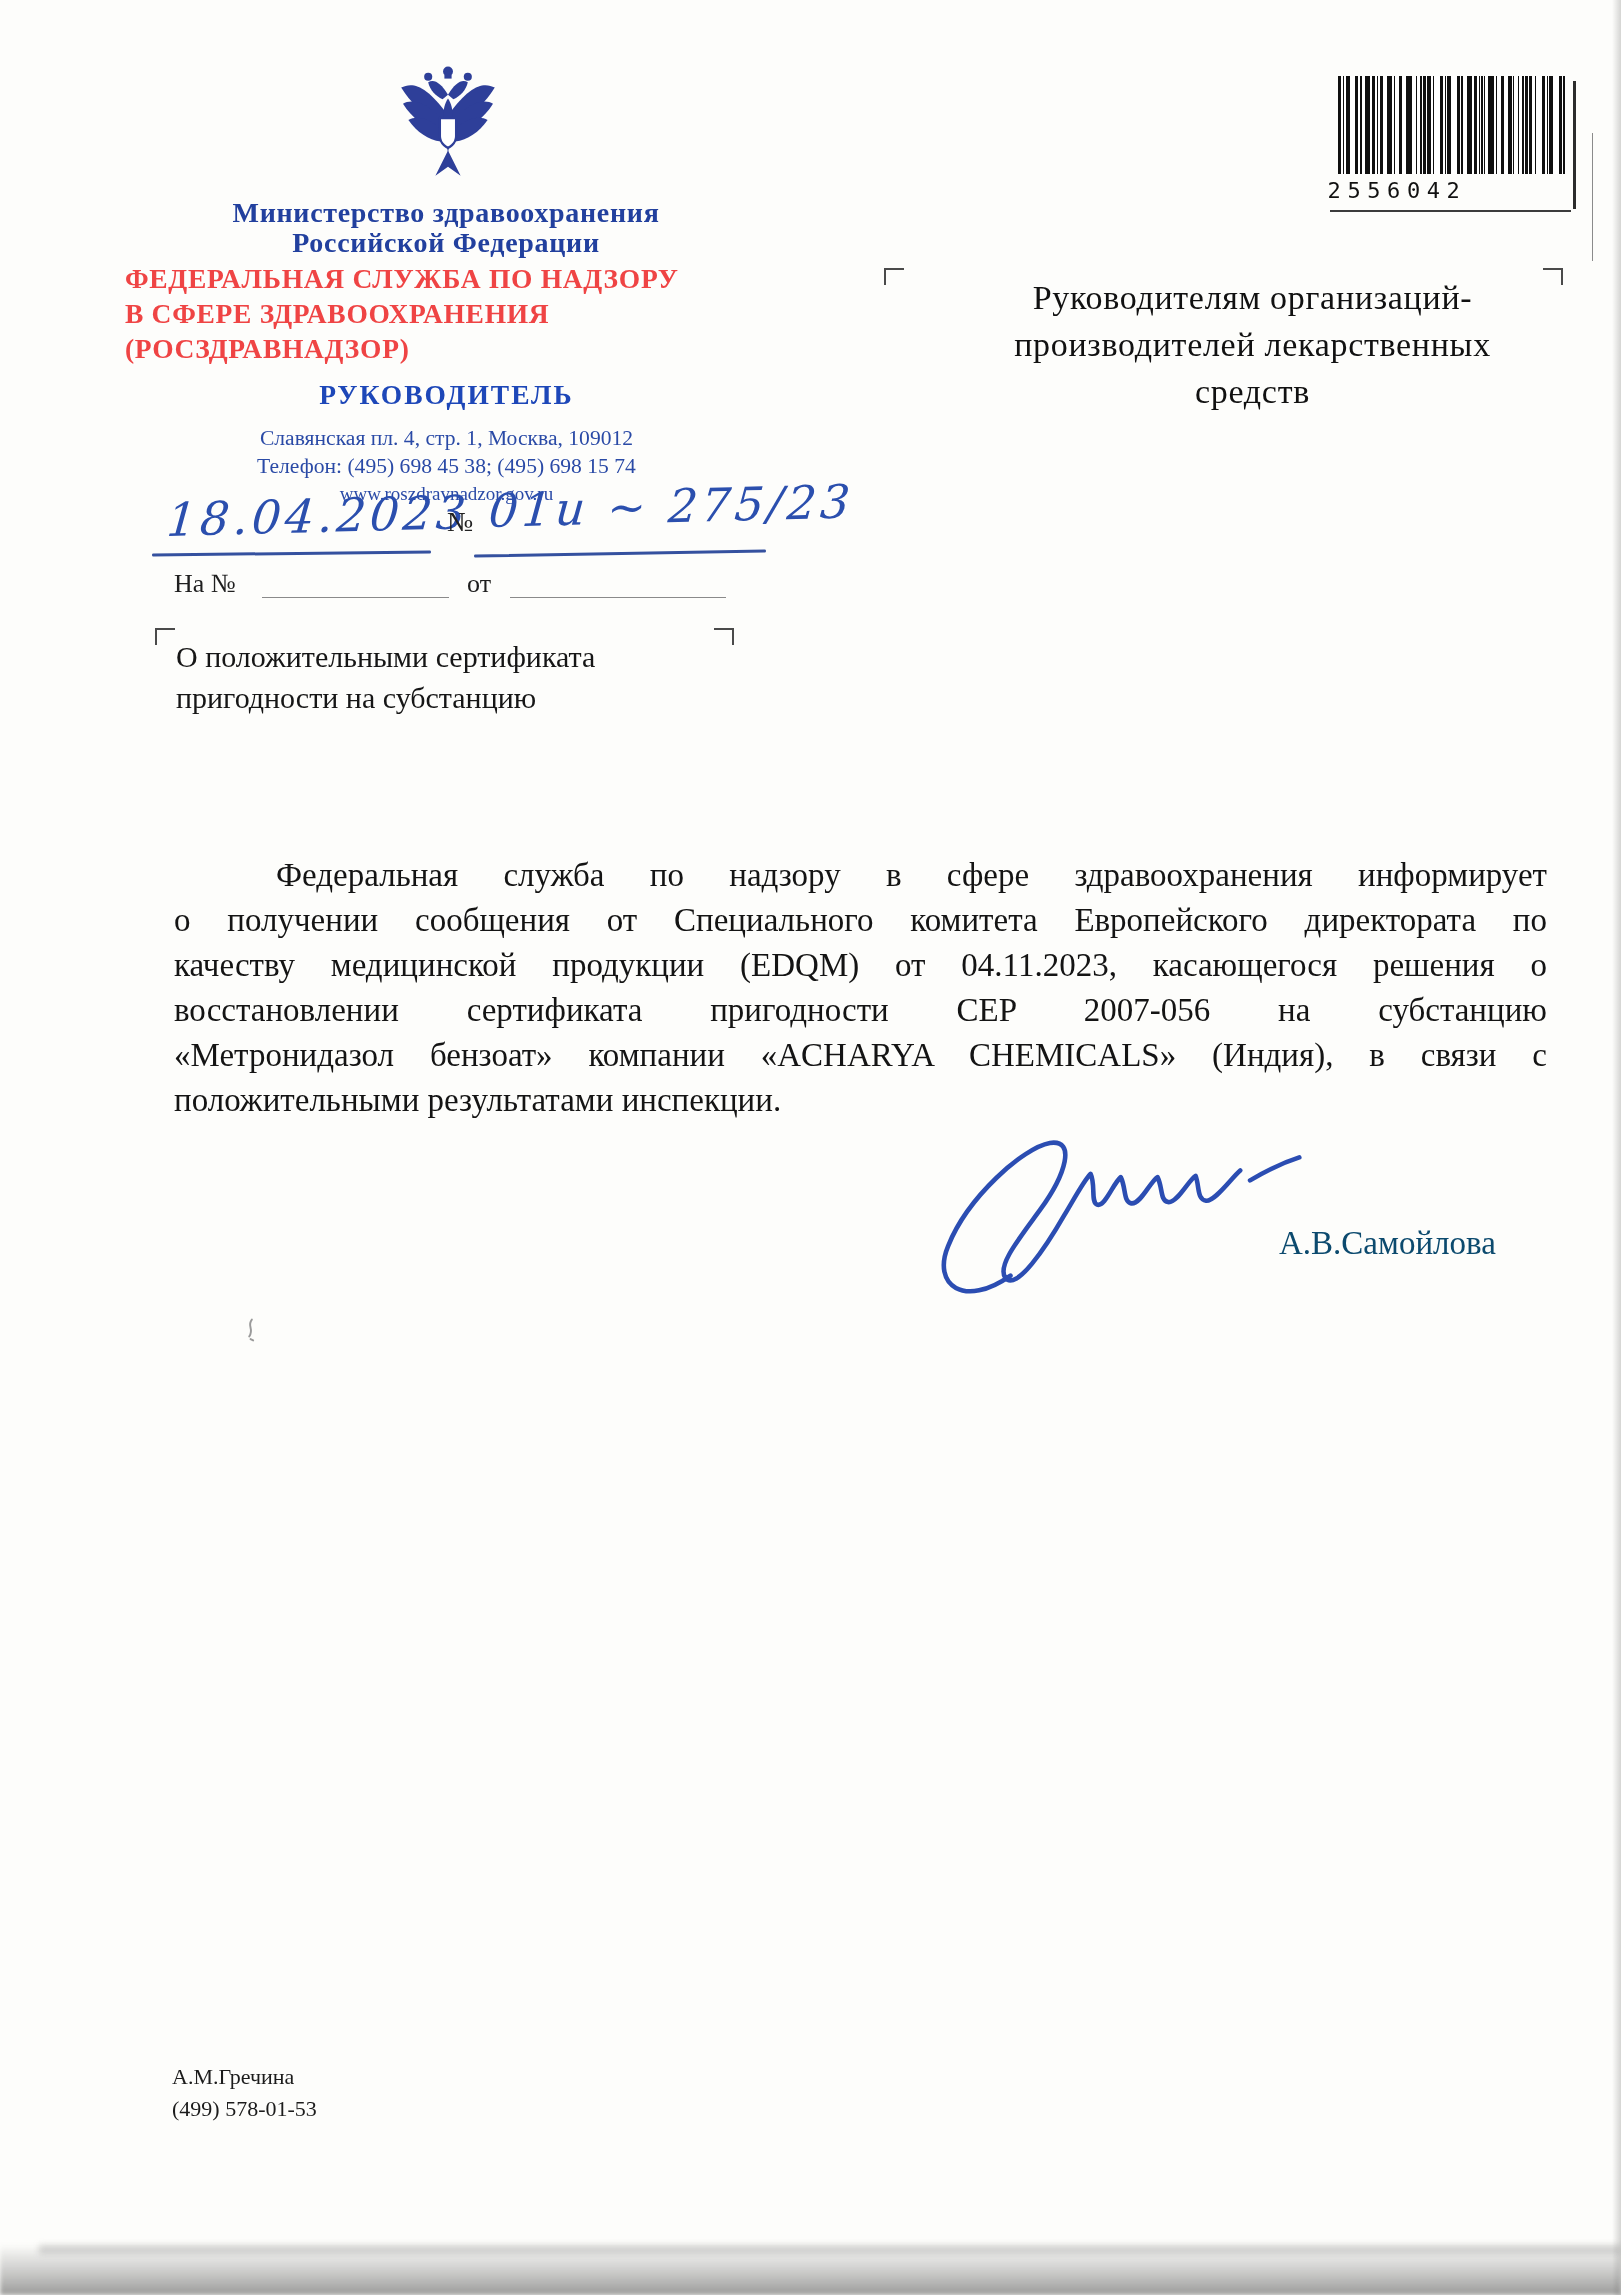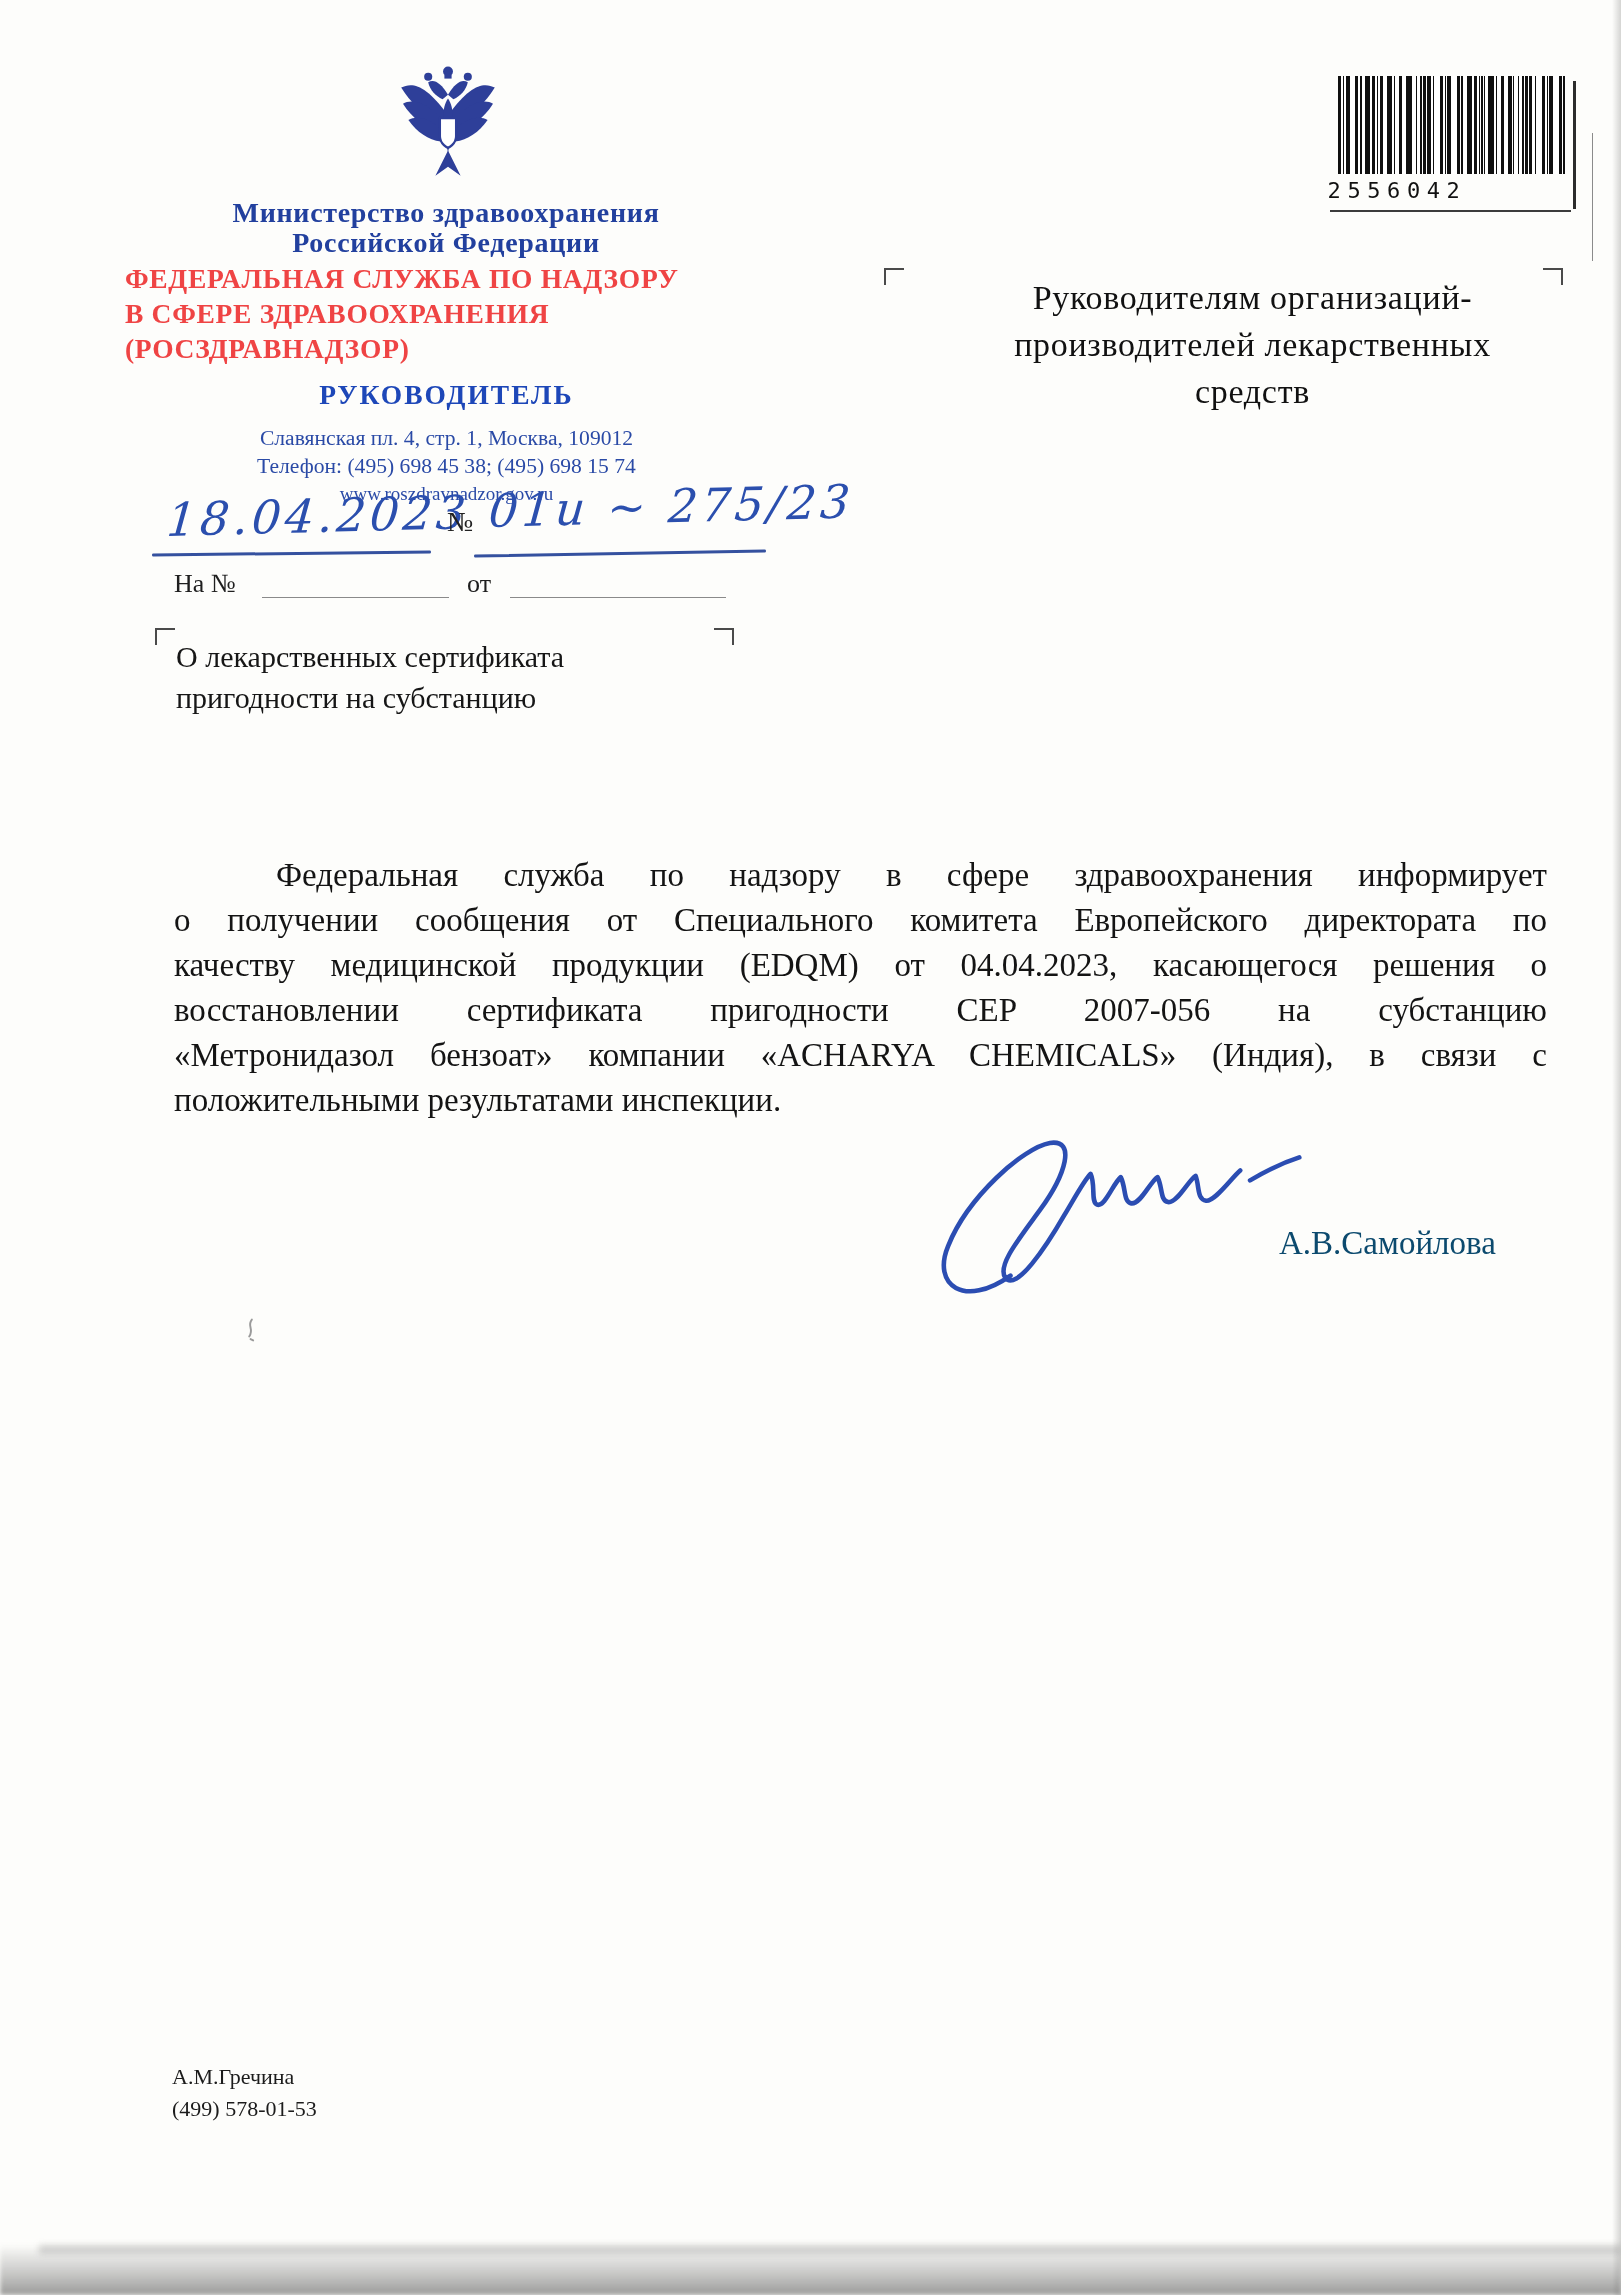--- a/index.html
+++ b/index.html
@@ -183,40 +183,40 @@
   <div class="abs ink-line" style="left:474px; top:552px; width:292px; transform:rotate(-1deg);"></div>
 
   <span class="abs reply-label" style="left:174px; top:569px;">На №</span>
   <div class="abs form-line" style="left:262px; top:597px; width:187px;"></div>
   <span class="abs reply-label" style="left:467px; top:569px;">от</span>
   <div class="abs form-line" style="left:510px; top:597px; width:216px;"></div>
 
   <div class="abs corner tl" style="left:155px; top:628px;"></div>
   <div class="abs corner tr" style="left:714px; top:628px;"></div>
   <div class="abs subject">
-    <div>О лекарственных сертификата</div>
+    <div>О положительными сертификата</div>
     <div>пригодности на субстанцию</div>
   </div>
 
   <div class="abs corner tl" style="left:884px; top:268px;"></div>
   <div class="abs corner tr" style="left:1543px; top:268px;"></div>
   <div class="abs addressee">
     <div>Руководителям организаций-</div>
     <div>производителей лекарственных</div>
     <div>средств</div>
   </div>
 
   <div class="abs barcode-bars"></div>
   <div class="abs barcode-number">2556042</div>
   <div class="abs barcode-underline"></div>
 
   <div class="abs body-block">
     <div class="body-line first">Федеральная служба по надзору в сфере здравоохранения информирует</div>
     <div class="body-line">о получении сообщения от Специального комитета Европейского директората по</div>
-    <div class="body-line">качеству медицинской продукции (EDQM) от 04.04.2023, касающегося решения о</div>
+    <div class="body-line">качеству медицинской продукции (EDQM) от 04.11.2023, касающегося решения о</div>
     <div class="body-line">восстановлении сертификата пригодности CEP 2007-056 на субстанцию</div>
     <div class="body-line">«Метронидазол бензоат» компании «ACHARYA CHEMICALS» (Индия), в связи с</div>
     <div class="body-line last">положительными результатами инспекции.</div>
   </div>
 
   <svg class="abs" style="left:912px; top:1118px;" width="407" height="197" viewBox="0 0 620 300">
     <path d="M150 240 C80 290 30 255 55 195 C85 120 170 45 210 38 C250 32 235 85 195 140 C160 188 130 225 142 243 C158 266 205 195 232 148 C250 118 262 95 272 85 C280 102 272 128 282 132 C294 136 306 100 318 90 C326 106 322 128 334 130 C348 132 362 98 374 90 C382 106 378 126 390 128 C404 130 420 96 432 88 C438 104 434 124 448 126 C462 127 486 92 500 80 M515 95 C540 80 565 68 590 60" fill="none" stroke="#2b4db2" stroke-width="7" stroke-linecap="round" stroke-linejoin="round"></path>
   </svg>
   <div class="abs signer-name">А.В.Самойлова</div>
 

